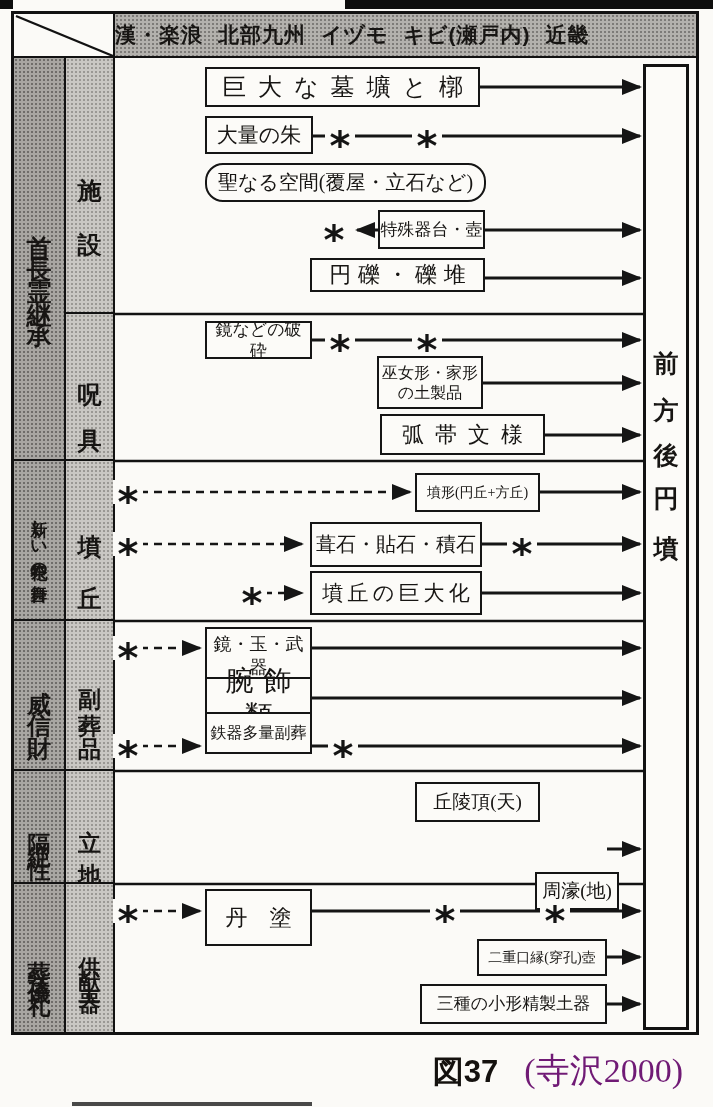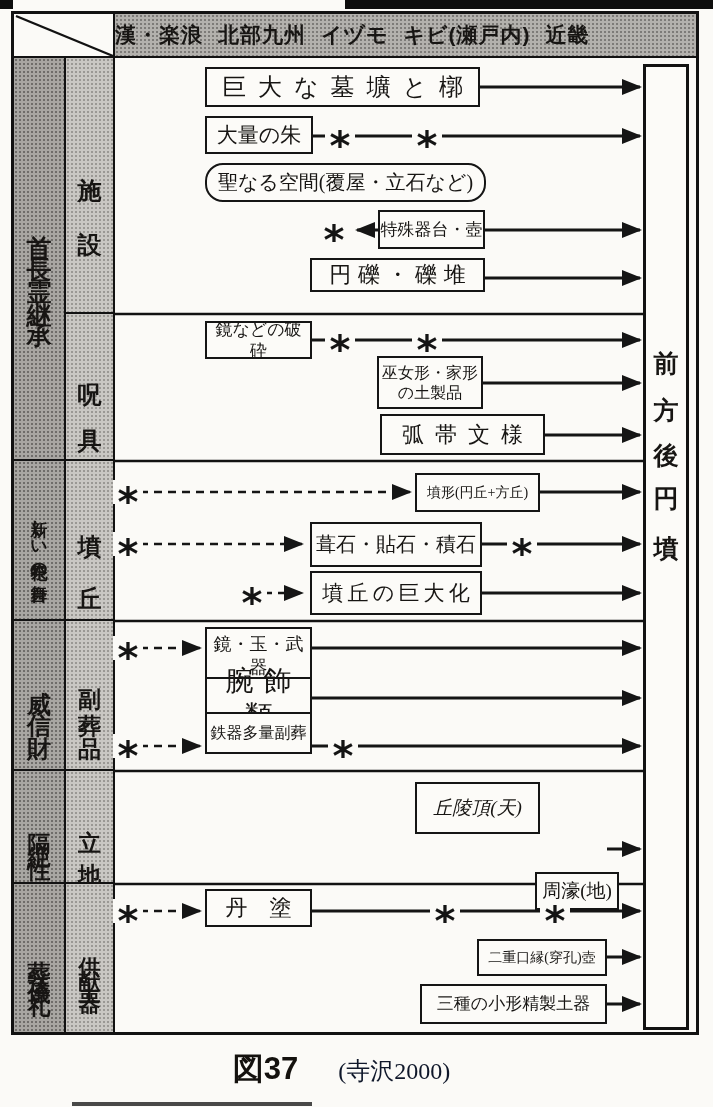--- a/index.html
+++ b/index.html
@@ -33,25 +33,25 @@
   .diag{stroke:#121212;stroke-width:2.4;}
   
   .ast{position:absolute;z-index:7;width:30px;height:24px;margin-left:-15px;margin-top:-12px;
        overflow:hidden;text-align:center;background:#fbfaf7;color:#141414;
        font-family:"DejaVu Sans", sans-serif;font-weight:bold;font-size:40px;line-height:44px;}
   
   .tallbox{position:absolute;left:643px;top:64px;width:46px;height:966px;box-sizing:border-box;
            border:3px solid #121212;background:#fcfbf8;display:flex;justify-content:center;z-index:6;}
   .tallbox .vt{margin-top:263px;font-size:25px;letter-spacing:46px;margin-bottom:-46px;font-weight:600;}
   
-  .caption{position:absolute;left:0;top:1048px;width:100%;display:flex;justify-content:center;
+  .caption{position:absolute;left:0;top:1048px;width:100%;display:flex;justify-content:flex-end;
            align-items:baseline;padding-right:30px;box-sizing:border-box;z-index:3;}
   .cap-no,.cap-title{font-family:"Liberation Sans", sans-serif;font-weight:bold;font-size:31px;color:#14110e;}
   .cap-no{margin-right:26px;}
-  .cap-src{font-family:"Liberation Serif", serif;font-weight:500;font-size:24px;margin-left:14px;color:#0f172a;}
+  .cap-src{font-family:"Liberation Serif", serif;font-weight:500;font-size:34px;margin-left:0;color:#701a75;}
   .artifact{position:absolute;background:#0d0d0d;z-index:11;}
 </style>
 </head>
 <body>
 
 <div class="canvas">
 
   <div class="artifact" style="left:345px;top:0;width:368px;height:9px;"></div>
   <div class="artifact" style="left:0;top:0;width:13px;height:9px;"></div>
   <div class="artifact" style="left:72px;top:1102px;width:240px;height:4px;opacity:.75;"></div>
@@ -177,27 +177,27 @@
   </div>
   <div class="bx" style="left:205px;top:627px;width:107px;height:57px;font-size:18px;">
     <span>鏡・玉・武器</span>
   </div>
   <div class="bx" style="left:205px;top:677px;width:107px;height:42px;font-size:28px;">
     <span style="letter-spacing:.35em;margin-right:-.35em;">腕飾類</span>
   </div>
   <div class="bx" style="left:205px;top:712px;width:107px;height:42px;font-size:16px;">
     <span>鉄器多量副葬</span>
   </div>
-  <div class="bx" style="left:415px;top:782px;width:125px;height:52px;font-size:19px;font-style:italic;">
+  <div class="bx" style="left:415px;top:782px;width:125px;height:40px;font-size:19px;">
     <span>丘陵頂(天)</span>
   </div>
   <div class="bx" style="left:535px;top:830px;width:84px;height:38px;font-size:19px;margin-top:42px;">
     <span>周濠(地)</span>
   </div>
-  <div class="bx" style="left:205px;top:889px;width:107px;height:38px;font-size:22px;">
+  <div class="bx" style="left:205px;top:889px;width:107px;height:57px;font-size:22px;">
     <span style="letter-spacing:1em;margin-right:-1em;">丹塗</span>
   </div>
   <div class="bx" style="left:477px;top:939px;width:130px;height:37px;font-size:14px;">
     <span>二重口縁(穿孔)壺</span>
   </div>
   <div class="bx" style="left:420px;top:984px;width:187px;height:40px;font-size:17px;align-items:center;">
     <span>三種の小形精製土器</span>
   </div>
 
   <span class="ast" style="left:340px;top:136px;">*</span>

